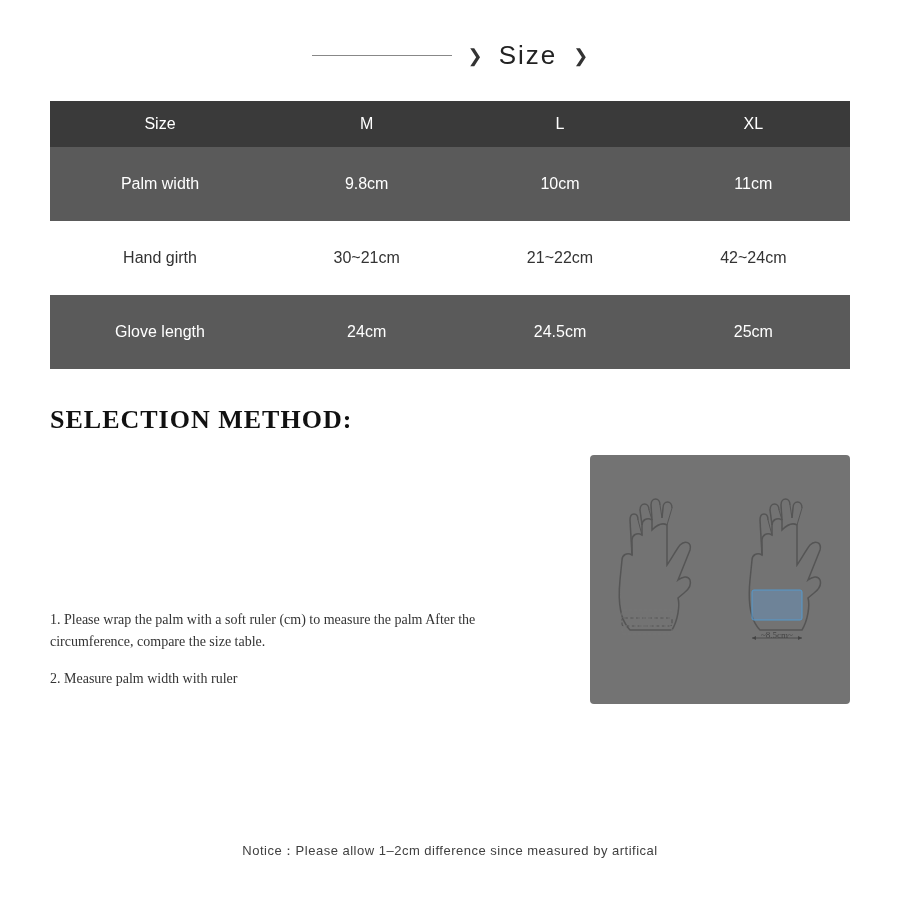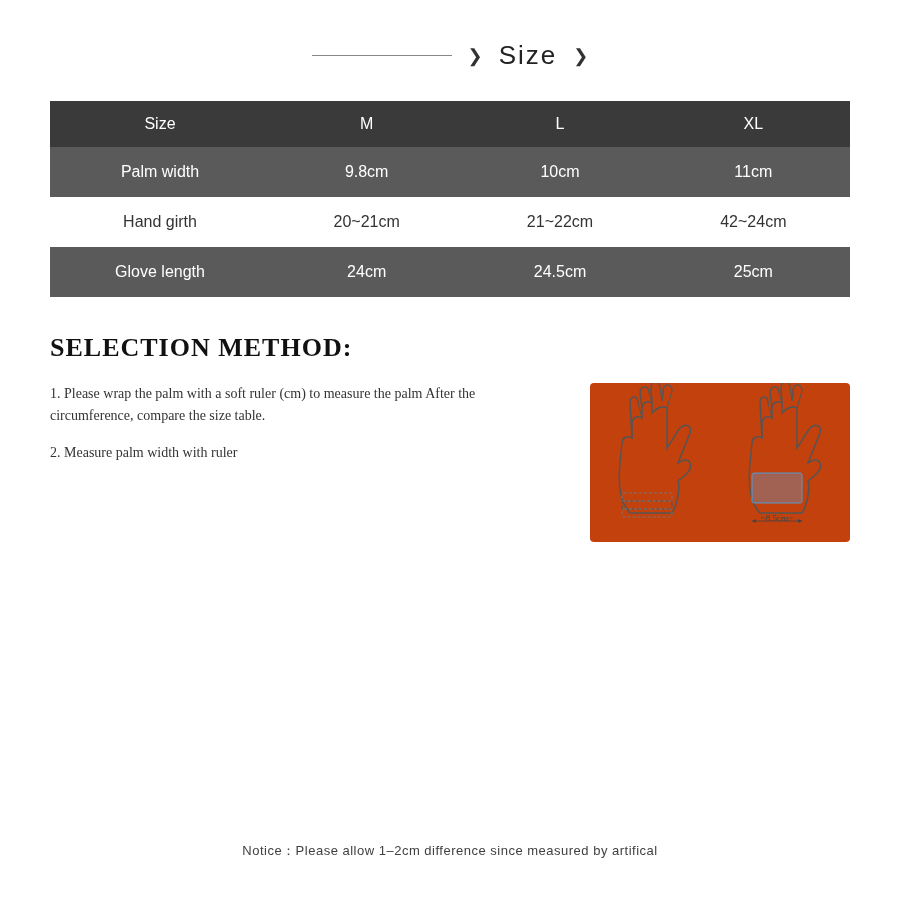--- a/index.html
+++ b/index.html
@@ -66,21 +66,21 @@
     }
     .size-table tbody tr:nth-child(odd) {
       background: #5a5a5a;
       color: #fff;
     }
     .size-table tbody tr:nth-child(even) {
       background: #fff;
       color: #333;
     }
     .size-table tbody td {
-      padding: 16px 10px;
+      padding: 28px 10px;
       font-size: 16px;
       text-align: center;
     }
     .size-table tbody td:first-child {
       text-align: center;
     }
 
     
     .selection-section {
       margin-bottom: 24px;
@@ -90,39 +90,39 @@
       font-size: 26px;
       font-weight: 900;
       color: #111;
       letter-spacing: 1px;
       margin-bottom: 20px;
     }
 
     .selection-content {
       display: flex;
       gap: 30px;
-      align-items: flex-start;
+      align-items: flex-end;
     }
 
     .selection-text {
       flex: 1;
     }
     .selection-text p {
       font-size: 14px;
       color: #333;
       line-height: 1.6;
       margin-bottom: 14px;
     }
 
     
     .glove-illustration {
       width: 260px;
       min-width: 260px;
-      height: 159px;
-      background: #c2410c;
+      height: 249px;
+      background: #737373;
       border-radius: 4px;
       display: flex;
       align-items: center;
       justify-content: center;
       position: relative;
       overflow: hidden;
     }
 
     .gloves-svg {
       width: 240px;
@@ -162,21 +162,21 @@
     </thead>
     <tbody>
       <tr>
         <td>Palm width</td>
         <td>9.8cm</td>
         <td>10cm</td>
         <td>11cm</td>
       </tr>
       <tr>
         <td>Hand girth</td>
-        <td>20~21cm</td>
+        <td>30~21cm</td>
         <td>21~22cm</td>
         <td>42~24cm</td>
       </tr>
       <tr>
         <td>Glove length</td>
         <td>24cm</td>
         <td>24.5cm</td>
         <td>25cm</td>
       </tr>
     </tbody>

